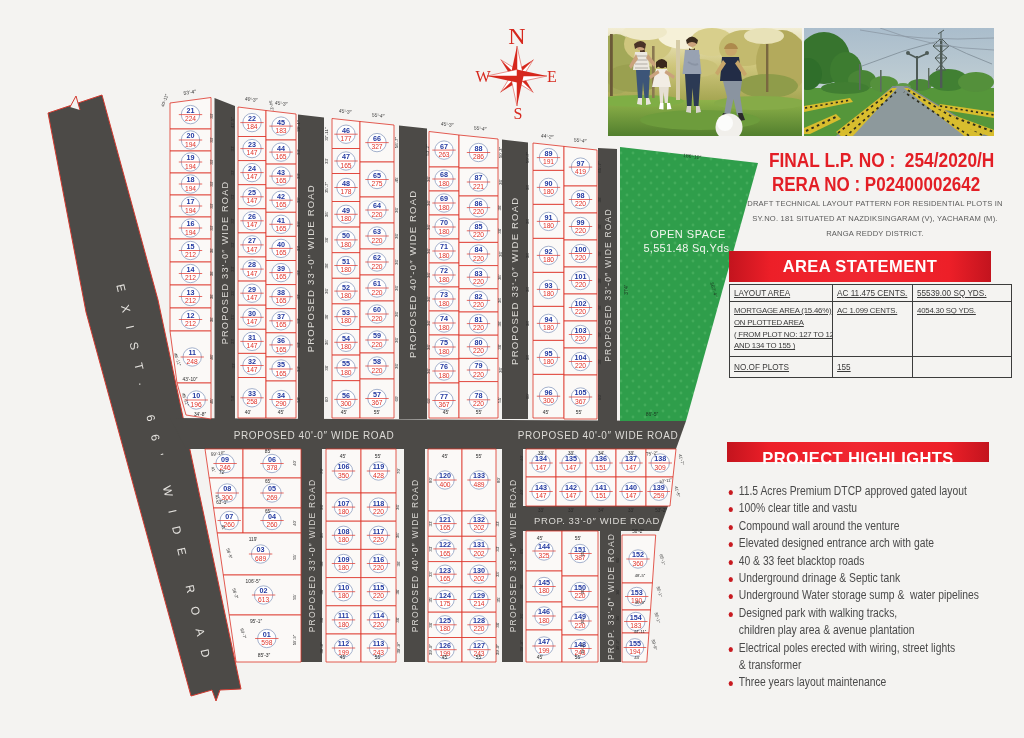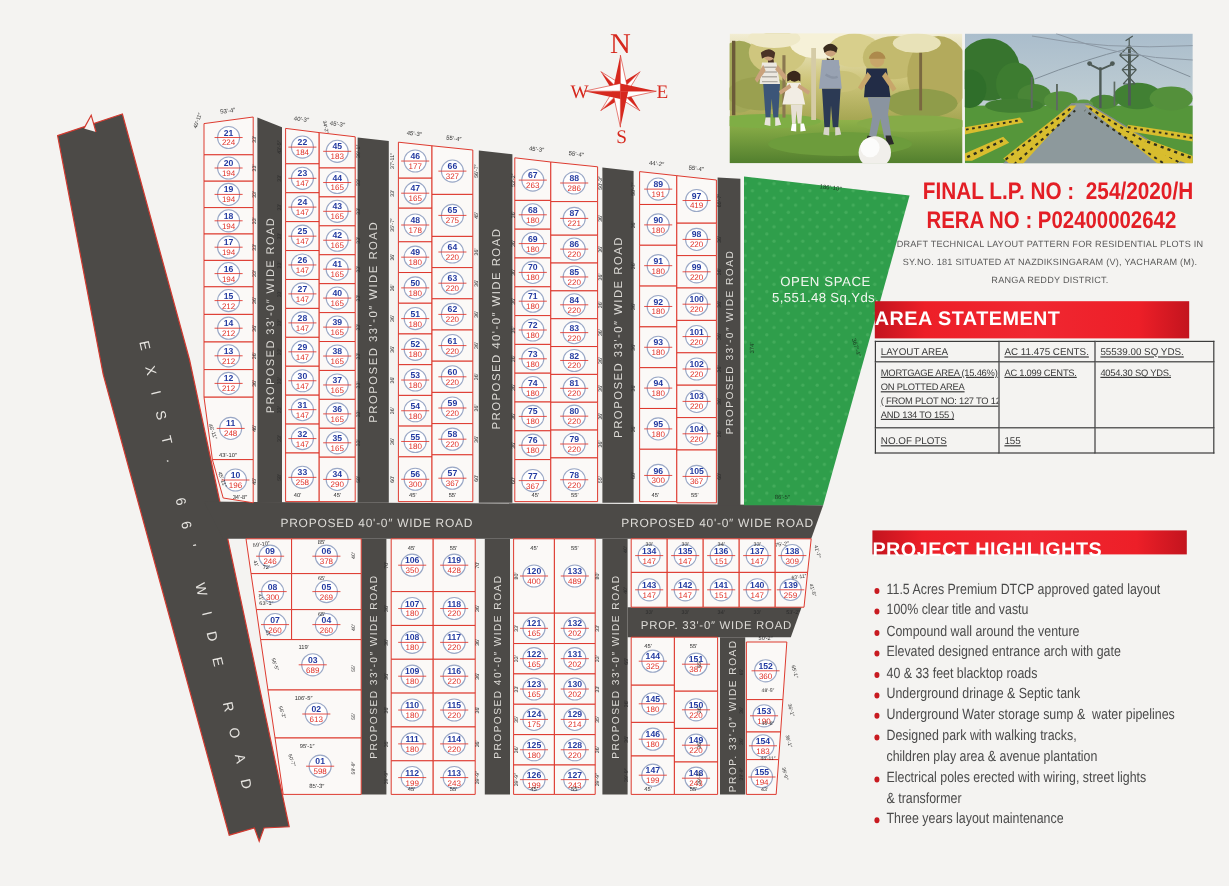--- a/index.html
+++ b/index.html
@@ -5,21 +5,21 @@
 body { width:1024px; height:738px; position:relative; background:#f4f3f1;
        font-family:"Liberation Sans", sans-serif; overflow:hidden; }
 .abs { position:absolute; }
 .title1 { left:769px; top:149px; width:228px; font-size:20px; font-weight:bold; color:#e31e25;
           white-space:nowrap; transform:scaleX(0.865); transform-origin:0 0; letter-spacing:0px; }
 .title2 { left:772px; top:173px; width:200px; font-size:20px; font-weight:bold; color:#e31e25;
           white-space:nowrap; transform:scaleX(0.85); transform-origin:0 0; }
 .desc { left:745px; top:197px; width:260px; font-size:7.6px; color:#5a5a5a; text-align:center;
         line-height:14.8px; letter-spacing:0.2px; }
 .bar { background:linear-gradient(90deg,#c3141e 0%,#ed1f28 16%,#f02731 50%,#ed1f28 84%,#c3141e 100%); color:#fff;
-       font-weight:bold; }
+       font-weight:bold; text-align:center; }
 .areabar { left:729px; top:251px; width:262px; height:31px; font-size:16.5px; line-height:31px; letter-spacing:0.4px; }
 .pjbar { left:727px; top:442px; width:262px; height:20px; font-size:16.5px; line-height:32px; letter-spacing:0.4px; }
 table.at { position:absolute; left:729px; top:284px; width:264px; border-collapse:collapse; table-layout:fixed; }
 table.at td { border:1px solid #3c3c3c; font-size:8.2px; color:#3a3a3a; padding:1px 0 1px 4px;
               vertical-align:middle; letter-spacing:0px; white-space:nowrap; overflow:hidden;text-decoration:underline; }
 table.at tr.tall td { vertical-align:top; padding-top:3px; white-space:nowrap; line-height:11.8px; font-size:7.8px; letter-spacing:-0.2px;margin-left:31px; }
 .hl { left:727px; top:483px; width:330px; transform:scaleX(0.84); transform-origin:0 0; }
 .hl .li { position:relative; font-size:12.3px; color:#4a4a4a; height:17.4px; line-height:17.4px;
           padding-left:14px; white-space:nowrap; }
 .hl .li.b:before { content:""; position:absolute; left:2px; top:7px; width:5px; height:5px;

